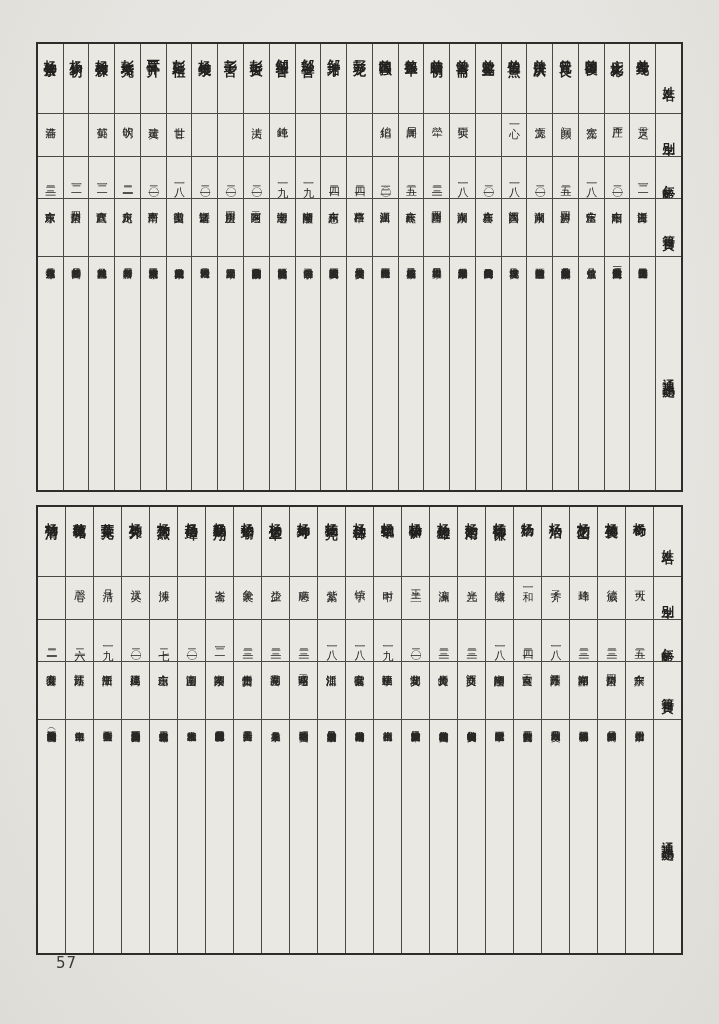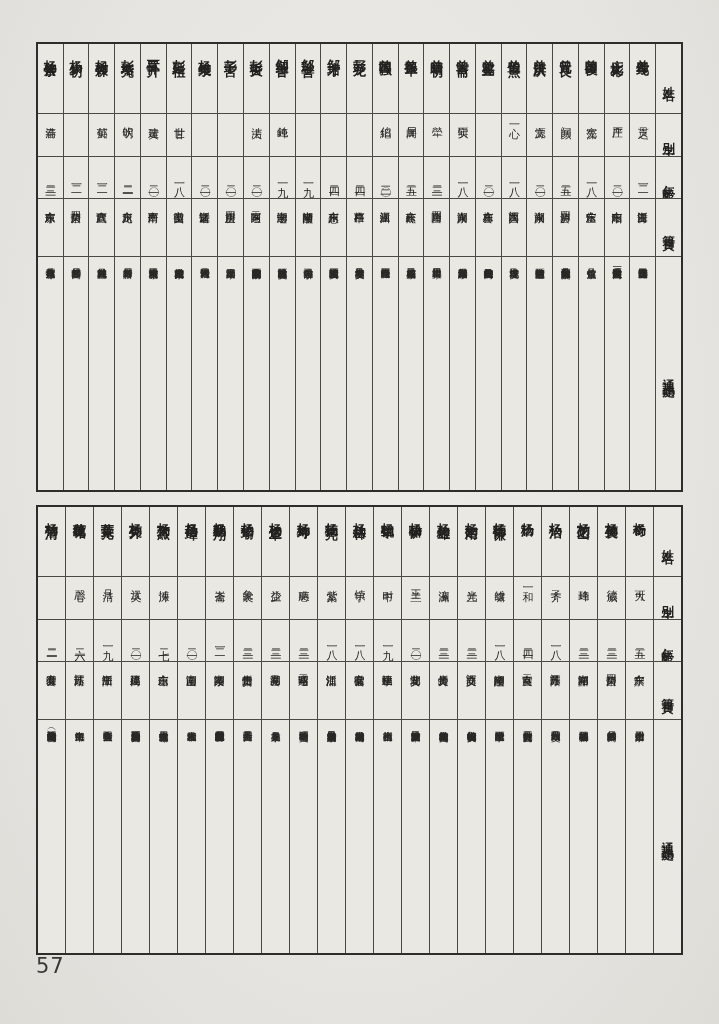--- a/index.html
+++ b/index.html
@@ -57,22 +57,22 @@
   }
   .t-name{font-size:13px;font-weight:700;letter-spacing:2px;}
   .t-zi{font-size:11px;letter-spacing:1px;color:#2a2927;}
   .t-age{font-size:11px;letter-spacing:1px;}
   .t-native{font-size:10.5px;letter-spacing:0.5px;}
   .t-addr{font-size:9.5px;letter-spacing:0;line-height:12.5px;color:#2a2927;}
   .header-cell{align-items:center;padding-top:0;}
   .t-label{font-size:12.5px;font-weight:700;letter-spacing:3px;}
   .page-number{
     position:absolute;
-    left:36px;top:954px;
-    font-size:21px;
+    left:56px;top:954px;
+    font-size:15px;
     color:#3a3936;
     letter-spacing:1px;
   }
 </style>
 </head>
 <body>
 
 <div class="page">
 
   <div class="regtable table-top">

